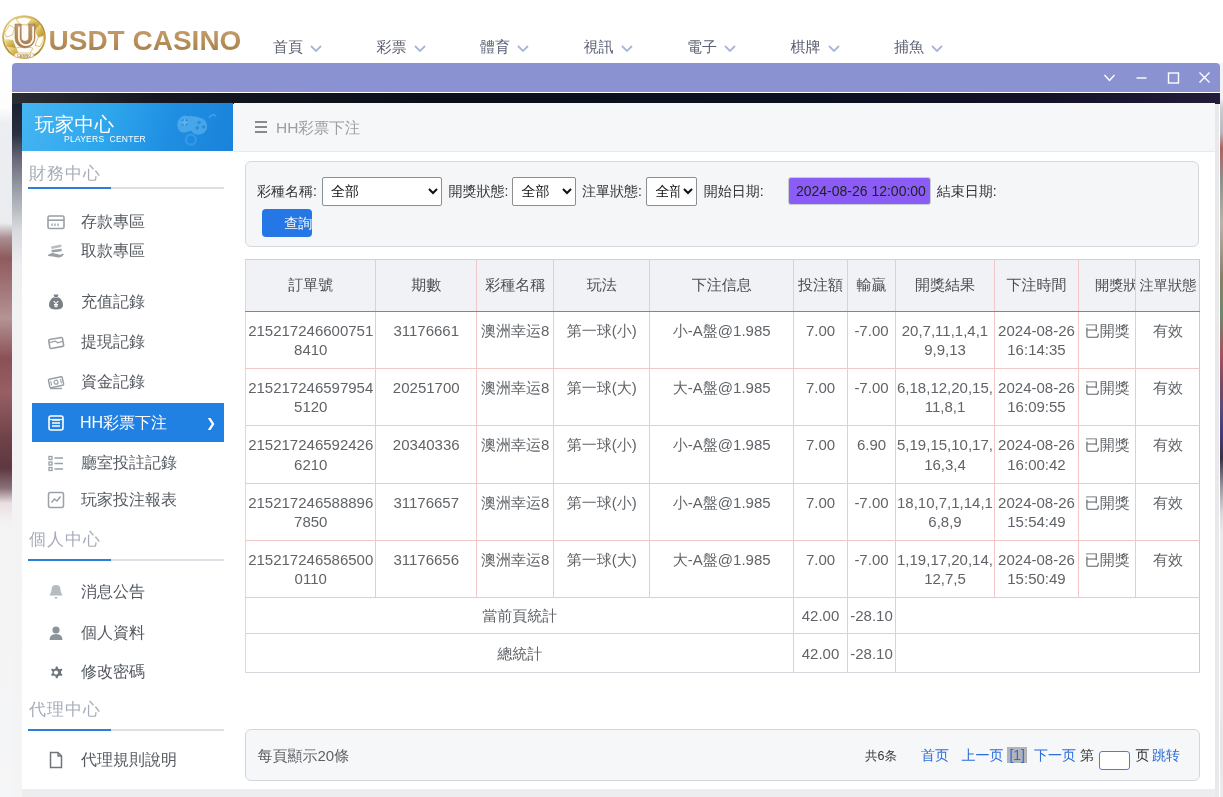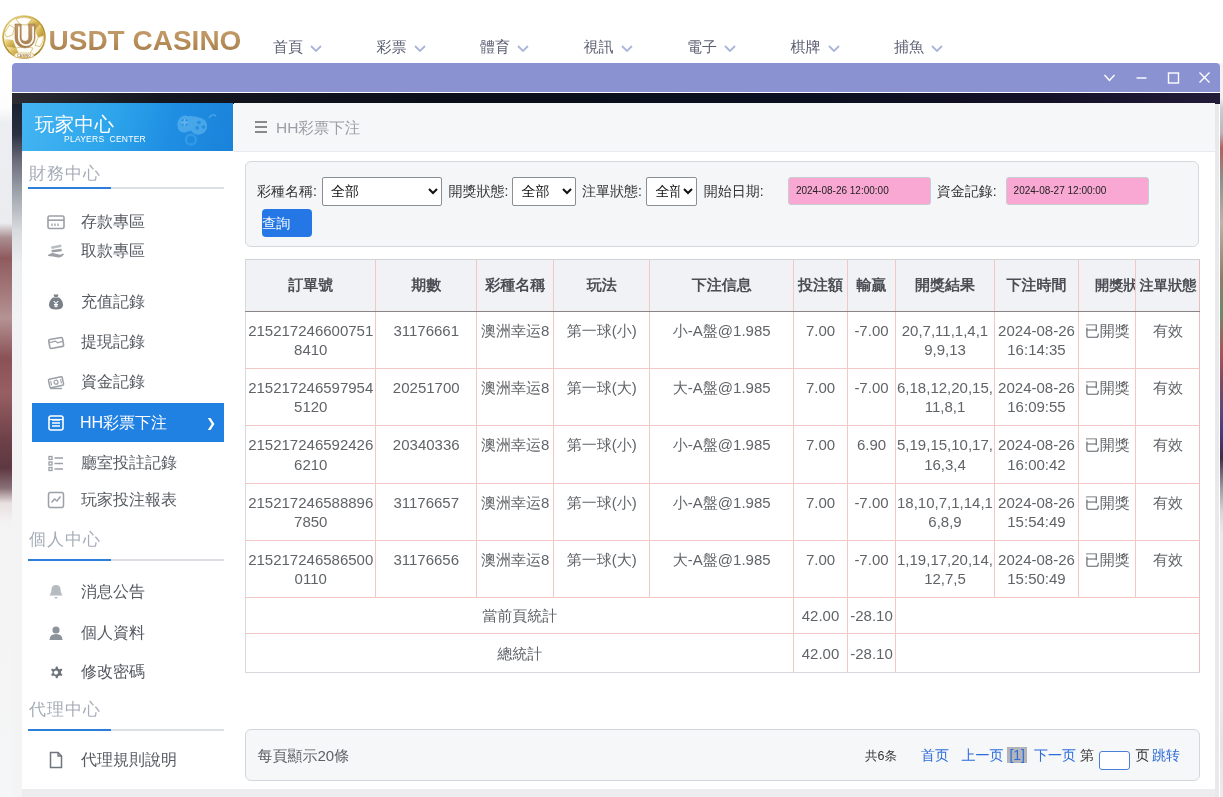--- a/index.html
+++ b/index.html
@@ -54,26 +54,26 @@
 
 #maincol { left:222.3px; top:10.8px; width:981.1px; height:685.7px; background:#fff; }
 #crumb { left:0; top:0; width:100%; height:48.7px; background:#f6f7f9; border-bottom:1px solid #e9eaed; }
 #crumb .burger { position:absolute; left:20.5px; top:18px; width:12.7px; }
 #crumb .burger b { display:block; height:2px; background:#8a8a8a; margin-bottom:3px; }
 #crumb .bt { position:absolute; left:41.7px; top:14.3px; font-size:15.5px; color:#9a9fa5; }
 
 #filterp { left:11.2px; top:58.2px; width:954px; height:85.7px; background:#f5f6f8; border:1px solid #d5d8dc; border-radius:6px; }
 #filterp .lab { position:absolute; top:21px; font-size:14px; color:#333; }
 #filterp select { position:absolute; top:14.5px; height:29px; font-family:"Liberation Sans",sans-serif; font-size:14px; color:#111; border:1px solid #8a8f94; border-radius:2px; background:#fff; padding-left:4px; }
-#filterp .dinput { position:absolute; top:15px; height:28px; width:143px; background:#f9a8d4; border:1px solid #c9ccd1; border-radius:3px; font-size:10px; color:#222; line-height:26px; padding-left:7px; }
-#qbtn { position:absolute; left:15.7px; top:46.5px; width:50px; height:28.5px; background:#2577e5; color:#fff; font-size:14px; border-radius:4px; text-align:left; line-height:28.5px; }
+#filterp .dinput { position:absolute; top:15px; height:28px; width:143px; background:#8b5cf6; border:1px solid #c9ccd1; border-radius:3px; font-size:14px; color:#222; line-height:26px; padding-left:7px; }
+#qbtn { position:absolute; left:15.7px; top:46.5px; width:50px; height:28.5px; background:#2577e5; color:#fff; font-size:14px; border-radius:4px; text-align:right; line-height:28.5px; }
 
 #tablewrap { left:11.2px; top:155.7px; width:954px; }
 table { border-collapse:collapse; table-layout:fixed; width:954px; }
-th { white-space:nowrap; overflow:hidden; background:#f0f2f5; font-size:15px; font-weight:bold; color:#4a4e54; height:39.8px; border-left:1px solid #f2c8c6; border-right:1px solid #f2c8c6; border-top:1px solid #cfd3d9; border-bottom:1.5px solid #8a8484; }
+th { white-space:nowrap; overflow:hidden; background:#f0f2f5; font-size:15px; font-weight:normal; color:#4a4e54; height:39.8px; border-left:1px solid #f2c8c6; border-right:1px solid #f2c8c6; border-top:1px solid #cfd3d9; border-bottom:1.5px solid #8a8484; }
 td { font-size:15px; color:#606468; text-align:center; vertical-align:top; padding-top:9px; line-height:19.3px; border:1px solid #f2c8c6; background:#fff; word-break:break-all; }
 tr.datar td { height:57.2px; }
 th:first-child, td:first-child { border-left:1px solid #d8dade; }
 th:last-child, td:last-child { border-right:1px solid #e8bebe; }
 tr.sumr td { height:35.7px; padding-top:8px; }
 tr.sumr2 td { height:39px; padding-top:10px; border-bottom:1px solid #d4d8dd; }
 
 #footp { left:11.2px; top:625.3px; width:954.5px; height:52px; background:#f6f7f9; border:1px solid #d3d7dd; border-radius:6px; font-size:14px; }
 #footp .lleft { position:absolute; left:11px; top:17px; font-size:15px; color:#5d6165; }
 #pager { position:absolute; right:19px; top:17px; color:#333; }
@@ -316,22 +316,21 @@
         </div>
         <div class="abs" id="filterp">
           <span class="lab" style="left:10.4px">彩種名稱:</span>
           <select style="left:75.6px; width:120px"><option>全部</option></select>
           <span class="lab" style="left:202px">開獎狀態:</span>
           <select style="left:266px; width:64px"><option>全部</option></select>
           <span class="lab" style="left:335.5px">注單狀態:</span>
           <select style="left:400px; width:50.5px"><option>全部</option></select>
           <span class="lab" style="left:457.2px">開始日期:</span>
           <div class="dinput" style="left:541.4px">2024-08-26 12:00:00</div>
-          <span class="lab" style="left:690.2px">資金記錄:</span>
-          <div class="dinput" style="left:759.1px">2024-08-27 12:00:00</div>
+          <span class="lab" style="left:690.2px">結束日期:</span>
           <div id="qbtn">查詢</div>
         </div>
         <div class="abs" id="tablewrap">
           <table id="dtable">
             <colgroup>
               <col style="width:129.5px">
                 <col style="width:101.5px">
                 <col style="width:76.5px">
                 <col style="width:96.5px">
                 <col style="width:143.5px">

